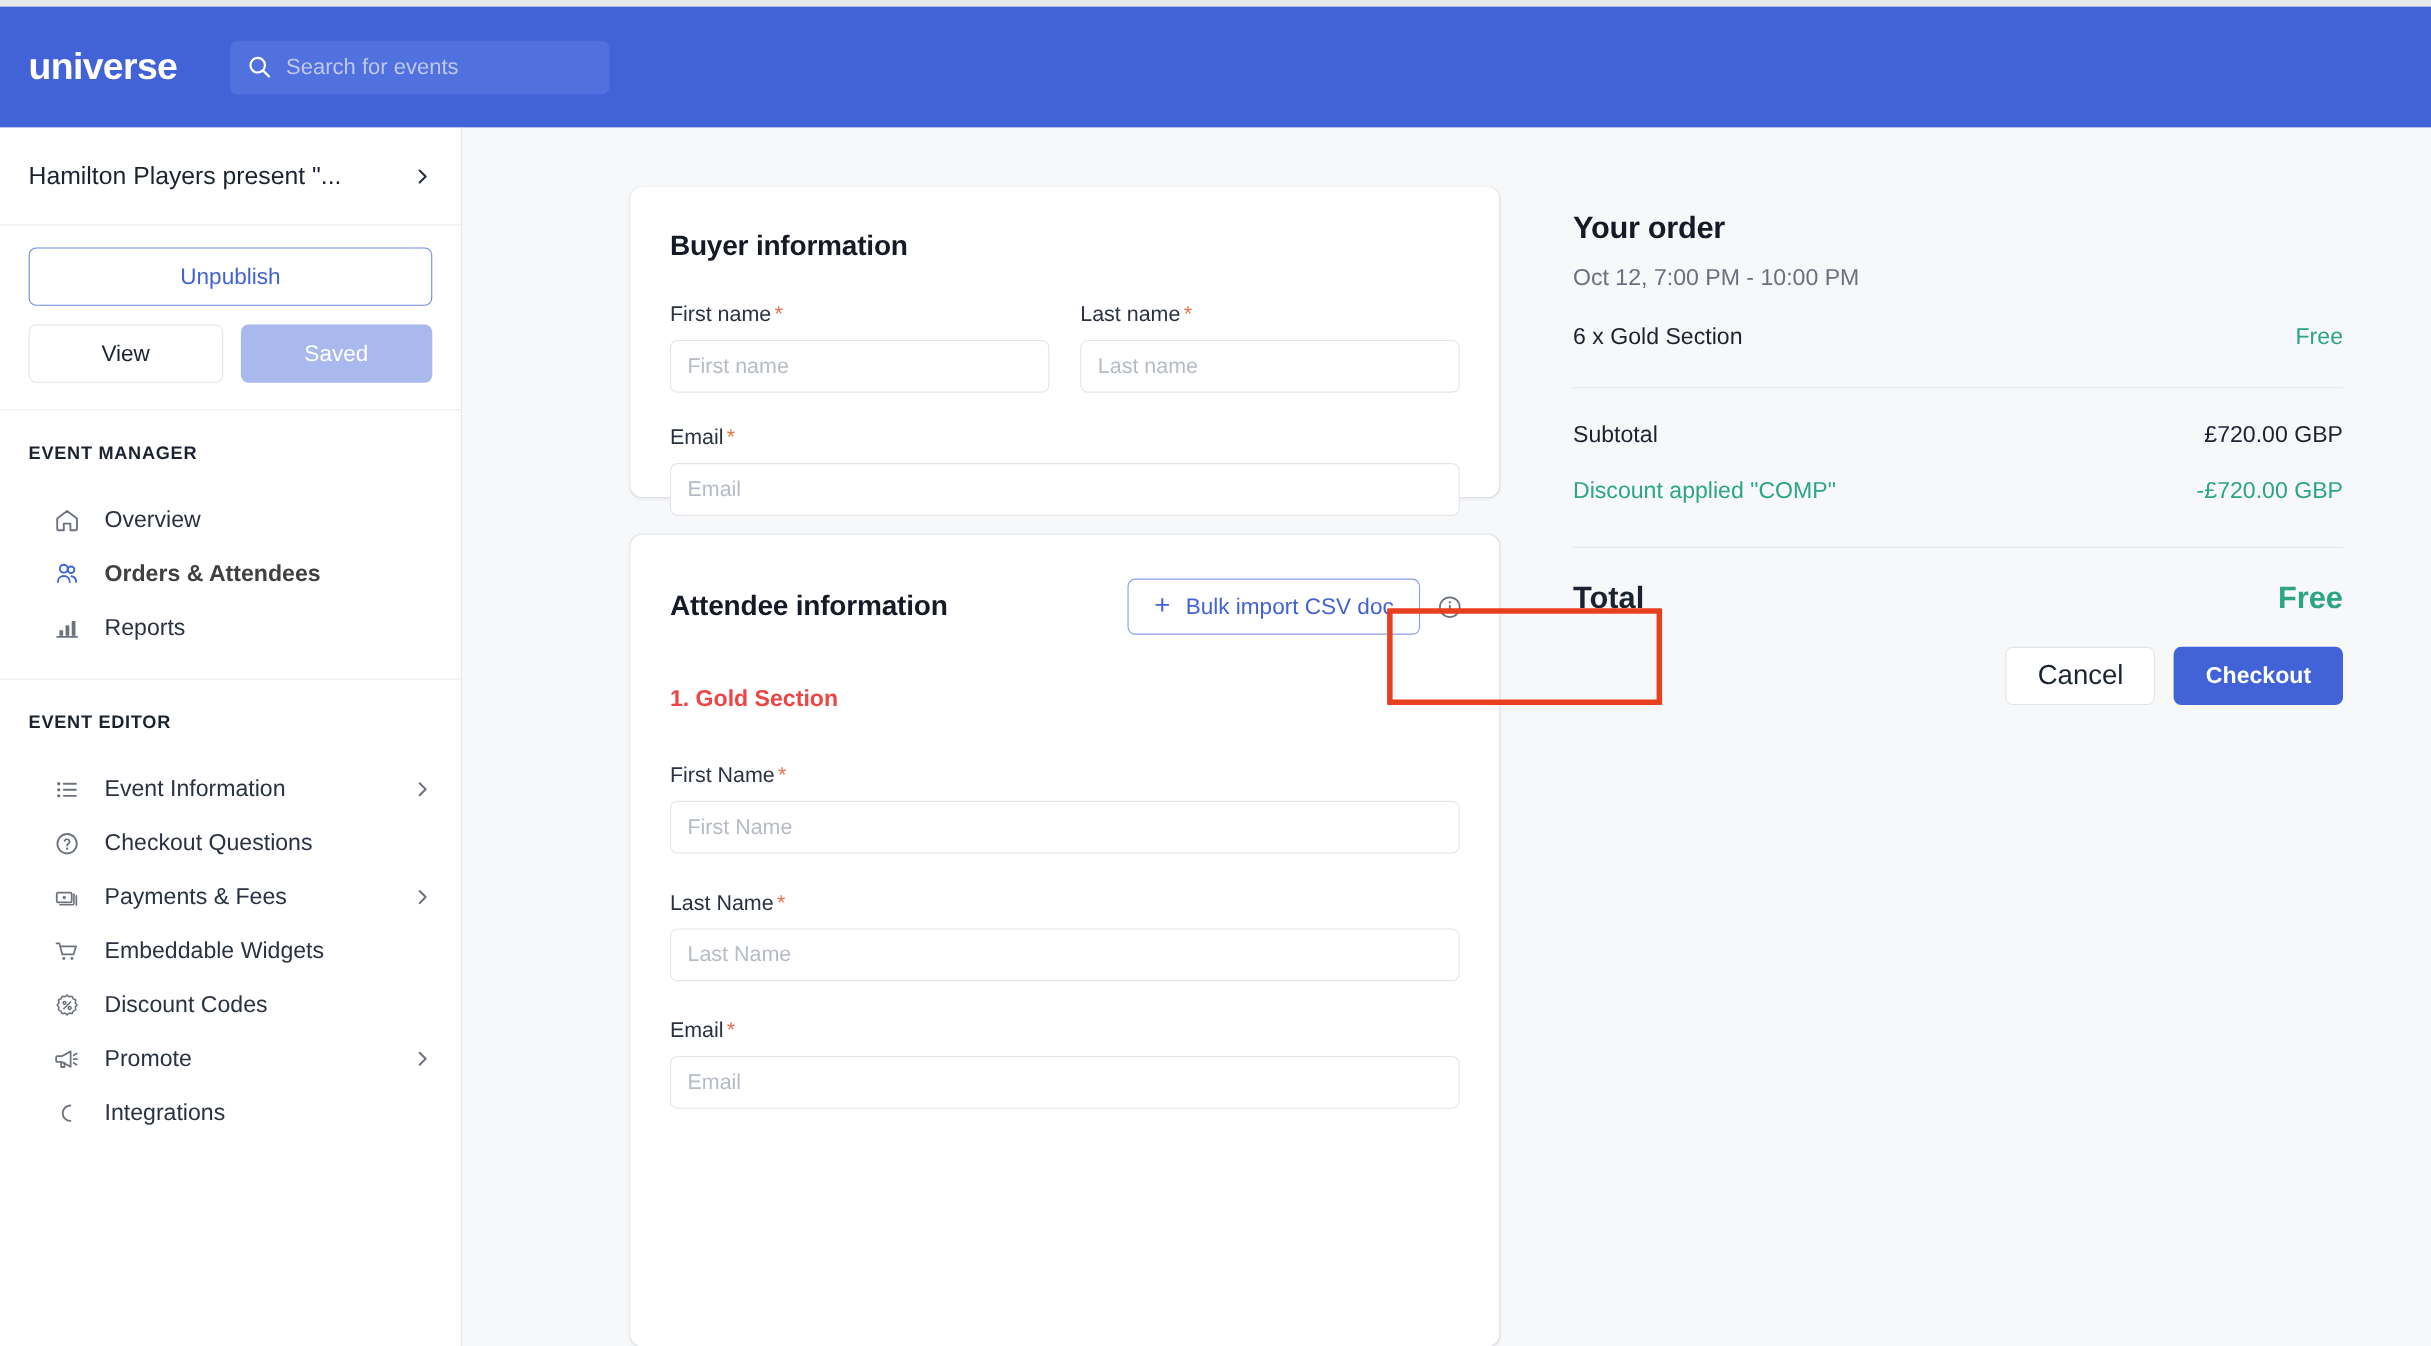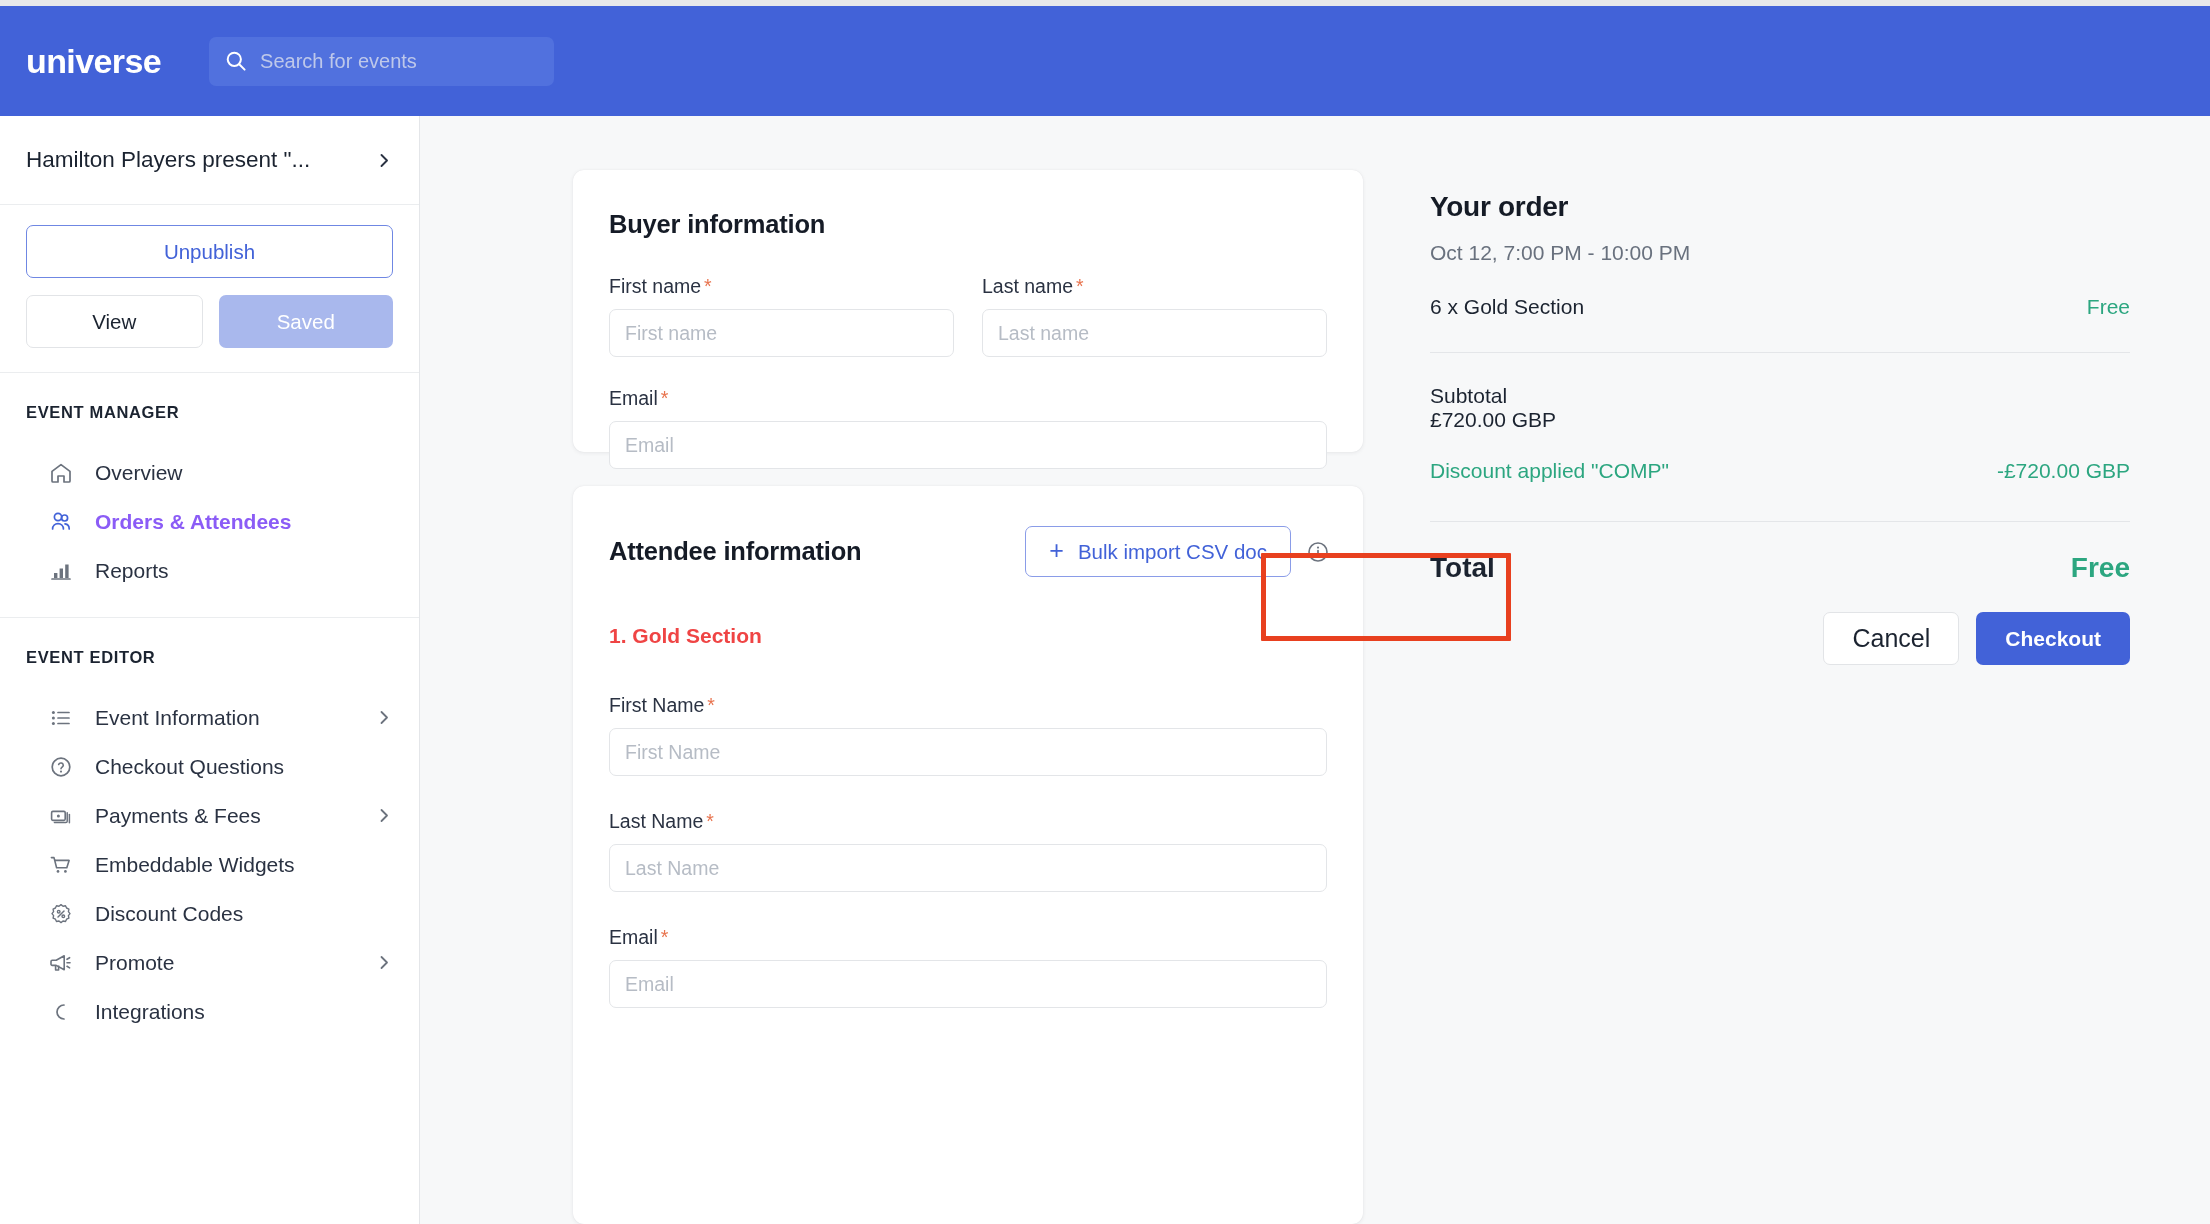--- a/index.html
+++ b/index.html
@@ -164,21 +164,21 @@
     align-items: center;
     justify-content: flex-start;
     margin-right: 17px;
   }
   .nav-item .nav-label {
     flex: 1;
     font-size: 21px;
     white-space: nowrap;
   }
   .nav-item.active .nav-label {
-    color: #8b5cf6;
+    color: #404040;
     font-weight: 700;
   }
   .nav-item .nav-chev { flex: 0 0 auto; display: flex; }
 
   
   .main {
     position: absolute;
     top: 116px; left: 420px;
     width: 1790px;
     height: 1108px;
@@ -313,21 +313,21 @@
     margin-top: 18px;
   }
   .order-row {
     display: flex;
     justify-content: space-between;
     align-items: baseline;
     font-size: 21px;
     color: #1b2330;
   }
   .order-row.item { margin-top: 30px; }
-  .order-row.subtotal { margin-top: 31px; flex-direction: column; }
+  .order-row.subtotal { margin-top: 31px; }
   .order-row.discount { margin-top: 27px; }
   .free-label { color: #2ca680; }
   .discount-text { color: #2ca680; }
   .hr {
     height: 1px;
     background: #e4e6e9;
     margin-top: 33px;
   }
   .hr.second { margin-top: 38px; }
   .order-row.total {

